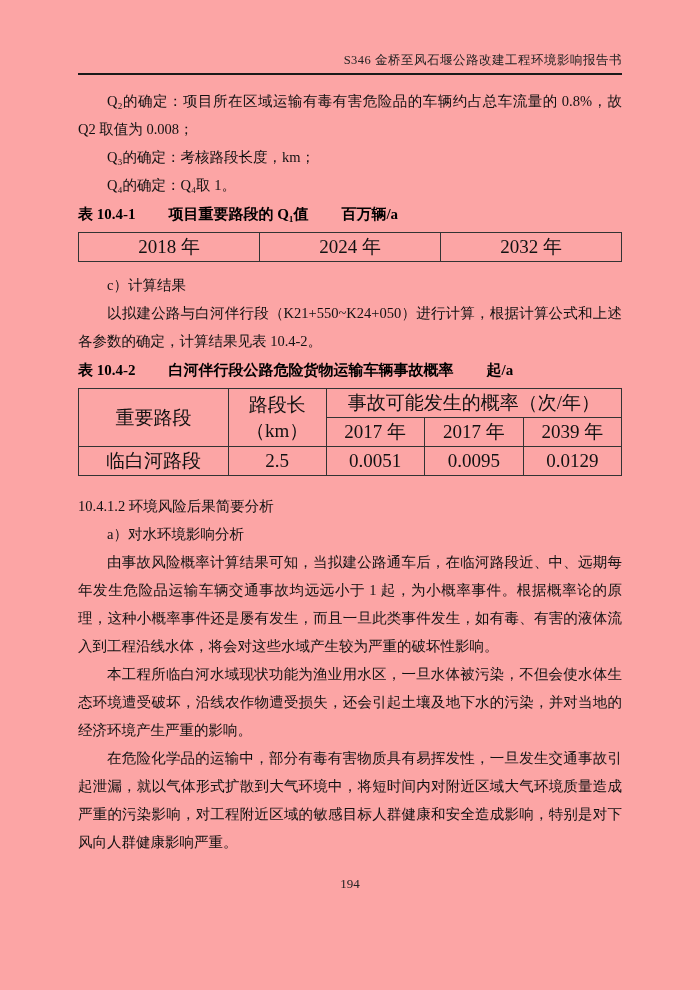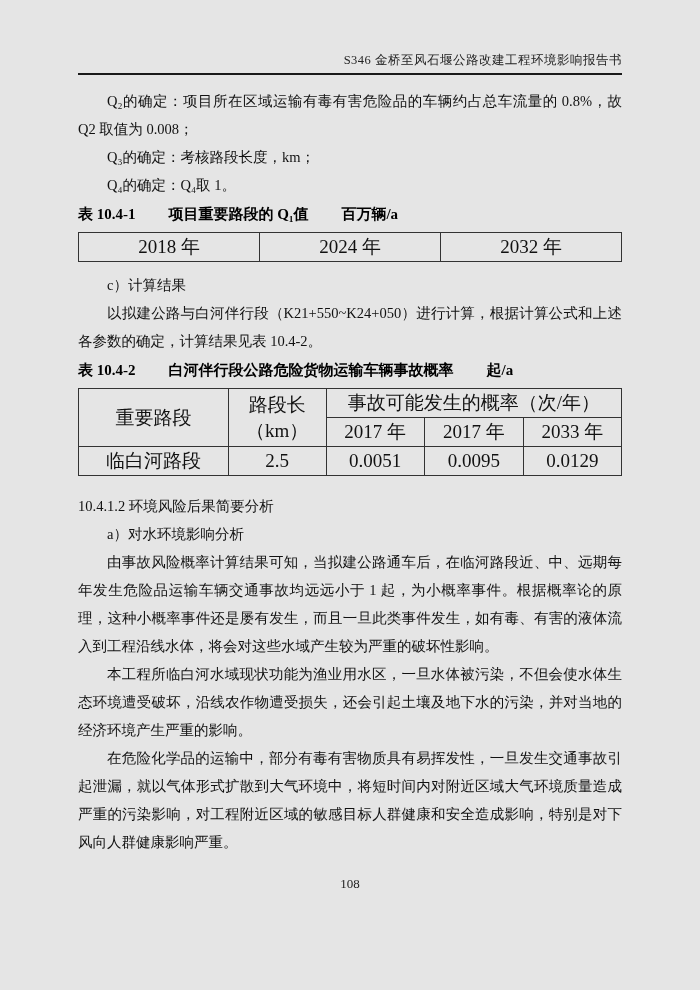--- a/index.html
+++ b/index.html
@@ -2,21 +2,21 @@
 <html lang="zh"><head>
 <meta charset="utf-8">
 <style>
   * { margin: 0; padding: 0; box-sizing: border-box; }
   html, body { background: #ffffff; }
   .page {
     position: relative;
     width: 700px;
     height: 990px;
     margin: 0 auto;
-    background: #e5e5e5;
+    background: #fca5a5;
     font-family: "Liberation Serif", "DejaVu Serif", serif;
     color: #1a1a1a;
     overflow: hidden;
   }
   .content { padding: 52px 78px 0 78px; }
   .doc-header {
     text-align: right;
     font-size: 12.5px;
     letter-spacing: 0.5px;
     color: #222;
@@ -124,37 +124,37 @@
             <td rowspan="2">重要路段</td>
             <td rowspan="2">
               <div>路段长</div>
               <div>（km）</div>
             </td>
             <td colspan="3">事故可能发生的概率（次/年）</td>
           </tr>
           <tr class="hdr-row">
             <td>2017 年</td>
             <td>2017 年</td>
-            <td>2033 年</td>
+            <td>2039 年</td>
           </tr>
           <tr class="data-row">
             <td>临白河路段</td>
             <td>2.5</td>
             <td>0.0051</td>
             <td>0.0095</td>
             <td>0.0129</td>
           </tr>
         </tbody>
       </table>
 
       <p class="para no-indent heading2">10.4.1.2 环境风险后果简要分析</p>
 
       <p class="para">a）对水环境影响分析</p>
       <p class="para">由事故风险概率计算结果可知，当拟建公路通车后，在临河路段近、中、远期每年发生危险品运输车辆交通事故均远远小于 1 起，为小概率事件。根据概率论的原理，这种小概率事件还是屡有发生，而且一旦此类事件发生，如有毒、有害的液体流入到工程沿线水体，将会对这些水域产生较为严重的破坏性影响。</p>
       <p class="para">本工程所临白河水域现状功能为渔业用水区，一旦水体被污染，不但会使水体生态环境遭受破坏，沿线农作物遭受损失，还会引起土壤及地下水的污染，并对当地的经济环境产生严重的影响。</p>
 
       <p class="para">在危险化学品的运输中，部分有毒有害物质具有易挥发性，一旦发生交通事故引起泄漏，就以气体形式扩散到大气环境中，将短时间内对附近区域大气环境质量造成严重的污染影响，对工程附近区域的敏感目标人群健康和安全造成影响，特别是对下风向人群健康影响严重。</p>
 
-      <div class="page-number">108</div>
+      <div class="page-number">194</div>
 
     </div>
   </div>
 </div>
 
 </body></html>

